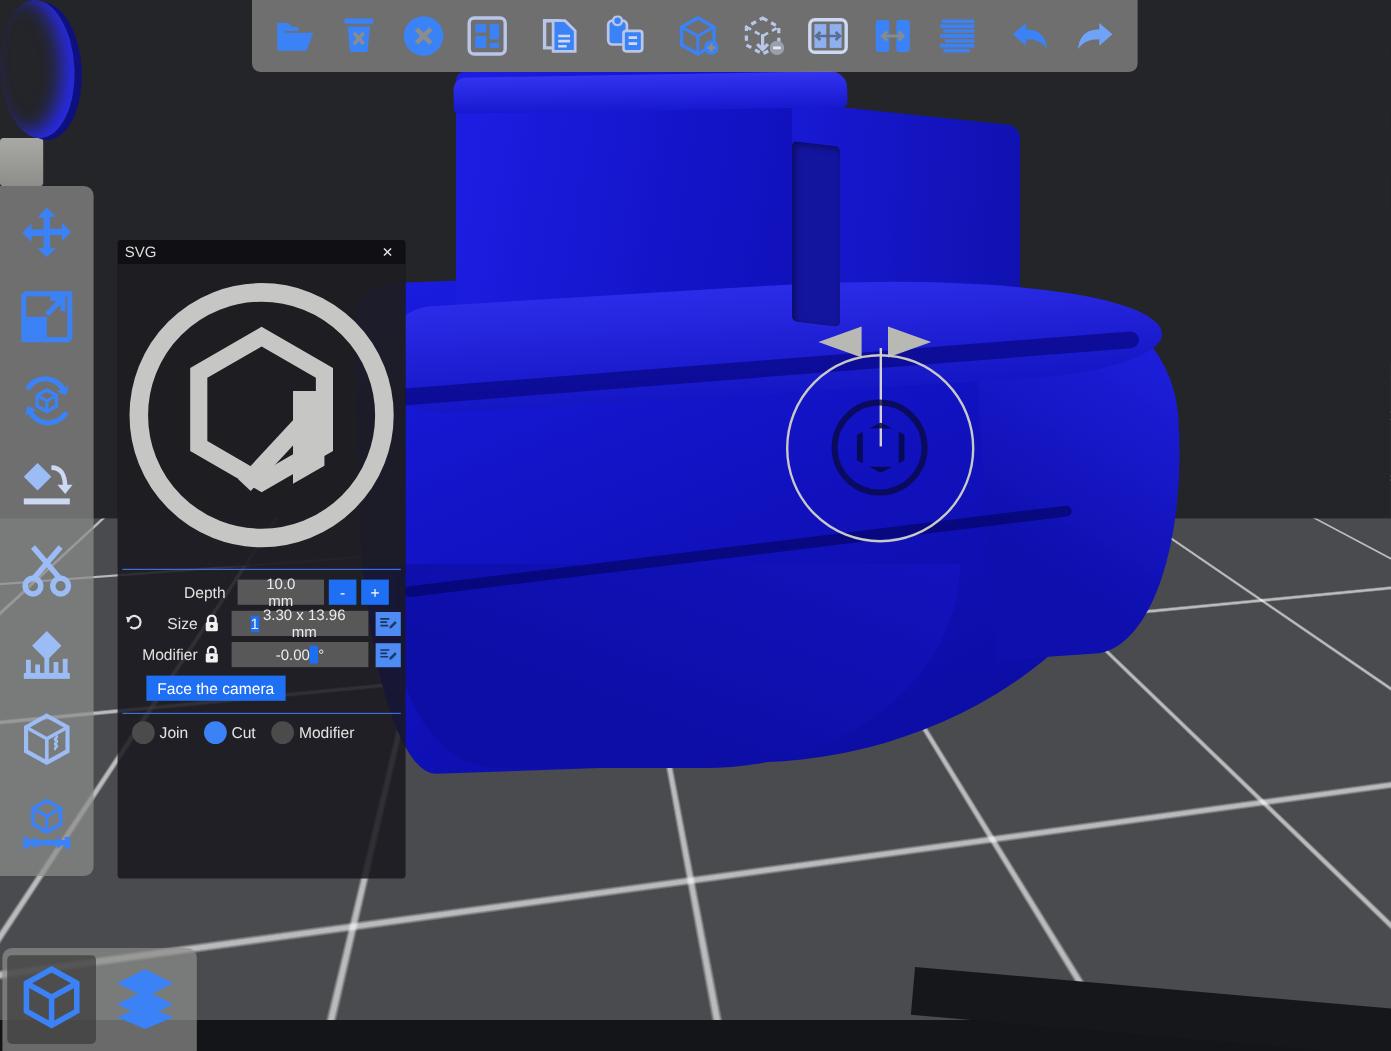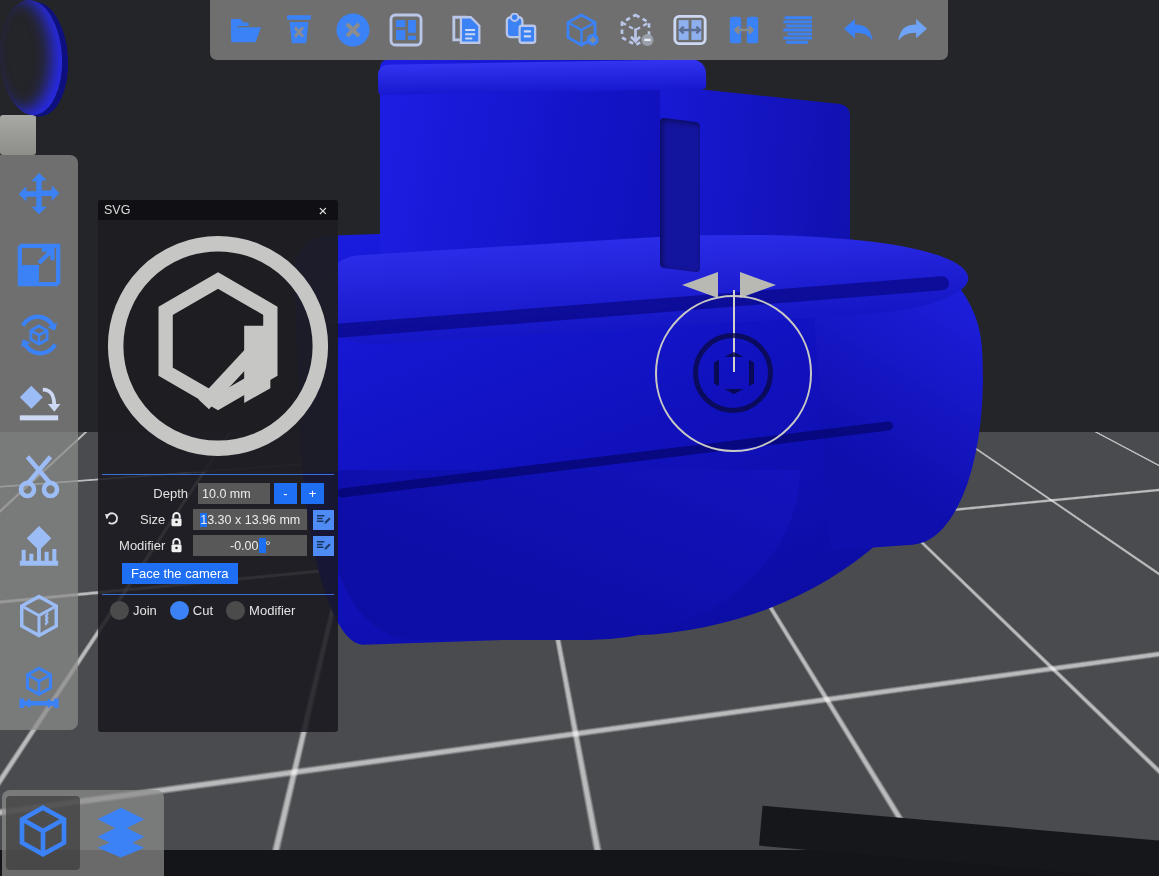--- a/index.html
+++ b/index.html
@@ -272,21 +272,21 @@
   }
   .revert { margin-right: auto; margin-left: 2px; }
   .lockic { width: 13px; height: 15px; }
 
   .field {
     height: 21px;
     background: #585858;
     color: #ececec;
     font-size: 12.5px;
     display: flex; align-items: center;
-    padding: 0 4px;
+    padding: 0 16px;
     text-align: center;
   }
   .field.left { justify-content: flex-start; }
   .field.center { justify-content: center; }
   .f-depth { width: 72px; }
   .f-size { width: 120px; }
   .f-from { width: 120px; }
   .f-rot  { width: 120px; }
 
   .caret { display: inline-block; width: 7px; height: 15px; background: #1c6ef2; }

